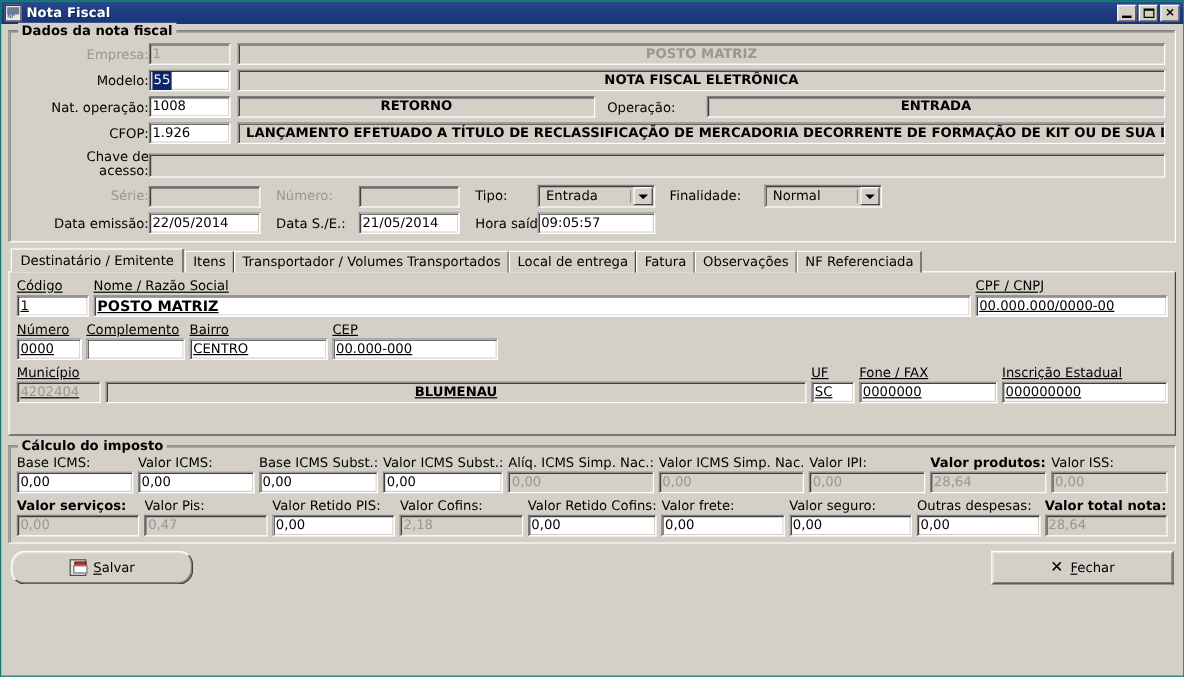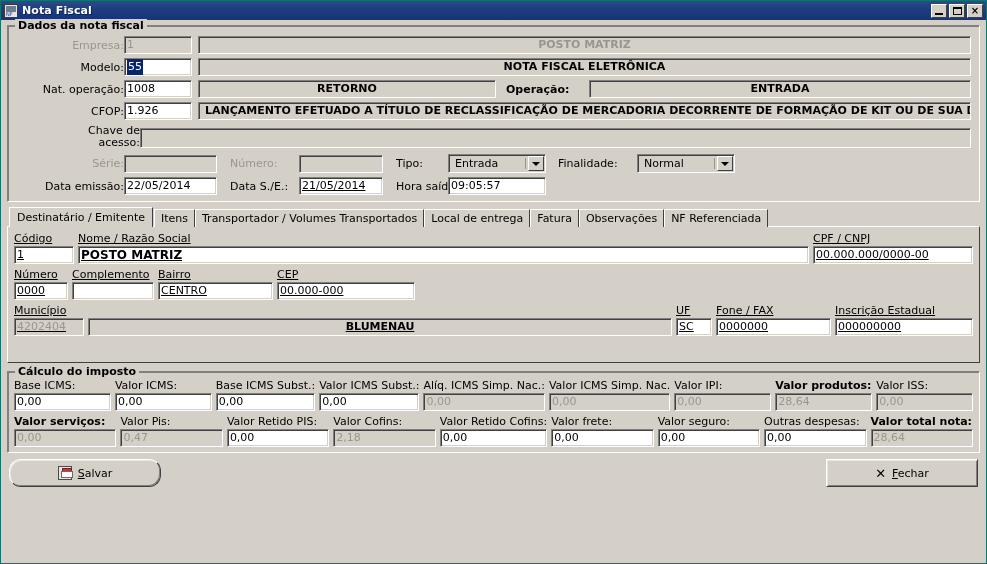--- a/index.html
+++ b/index.html
@@ -196,32 +196,32 @@
         <div class="inp" style="width:68px; flex:0 0 68px;">
             <span class="sel-text">55</span>
           </div>
         <div class="inp flat center" style="flex:1; margin-left:6px;">NOTA FISCAL ELETRÔNICA</div>
       </div>
 
       <div class="hrow">
         <div class="hlabel lbl">Nat. operação:</div>
         <div class="inp" style="width:68px; flex:0 0 68px;">1008</div>
         <div class="inp flat center" style="width:298px; flex:0 0 298px; margin-left:6px;">RETORNO</div>
-        <div class="lbl" style="width:93px; flex:0 0 93px; padding-left:10px;font-weight:bold;">Operação:</div>
+        <div class="lbl" style="width:93px; flex:0 0 93px; padding-left:10px;">Operação:</div>
         <div class="inp flat center" style="flex:1;">ENTRADA</div>
       </div>
 
       <div class="hrow">
         <div class="hlabel lbl">CFOP:</div>
         <div class="inp" style="width:68px; flex:0 0 68px;">1.926</div>
         <div class="inp flat" style="flex:1; margin-left:6px; font-weight:bold; justify-content:flex-start; padding-left:6px;">LANÇAMENTO EFETUADO A TÍTULO DE RECLASSIFICAÇÃO DE MERCADORIA DECORRENTE DE FORMAÇÃO DE KIT OU DE SUA DESAGREGAÇ</div>
       </div>
 
       <div class="hrow" style="align-items:flex-start;">
-        <div class="hlabel" style="line-height:12px; padding-top:1px;margin-left:16px;">
+        <div class="hlabel" style="line-height:12px; padding-top:1px;">
           <div class="lbl">Chave de</div>
           <div class="lbl">acesso:</div>
         </div>
         <div class="inp flat" style="flex:1; height:20px; margin-top:4px;"></div>
       </div>
 
       <div class="hrow" style="margin-top:5px;">
         <div class="hlabel lbl dim">Série:</div>
         <div class="inp ro" style="width:93px; flex:0 0 93px;"></div>
         <div class="lbl dim" style="width:82px; flex:0 0 82px; padding-left:13px;">Número:</div>
@@ -241,21 +241,21 @@
           <span class="arrowbox">
               <span class="tri"></span>
             </span>
         </div>
       </div>
 
       <div class="hrow" style="margin-bottom:2px;">
         <div class="hlabel lbl">Data emissão:</div>
         <div class="inp" style="width:93px; flex:0 0 93px;">22/05/2014</div>
         <div class="lbl" style="width:82px; flex:0 0 82px; padding-left:13px;">Data S./E.:</div>
-        <div class="inp" style="width:84px; flex:0 0 84px;text-decoration:underline;">21/05/2014</div>
+        <div class="inp" style="width:84px; flex:0 0 84px;">21/05/2014</div>
         <div class="lbl" style="width:65px; flex:0 0 65px; padding-left:13px;">Hora saída:</div>
         <div class="inp" style="width:98px; flex:0 0 98px;">09:05:57</div>
       </div>
     </div>
 
     <div class="tabstrip">
       <div class="tab active">Destinatário / Emitente</div>
       <div class="tab">Itens</div>
       <div class="tab">Transportador / Volumes Transportados</div>
       <div class="tab">Local de entrega</div>

